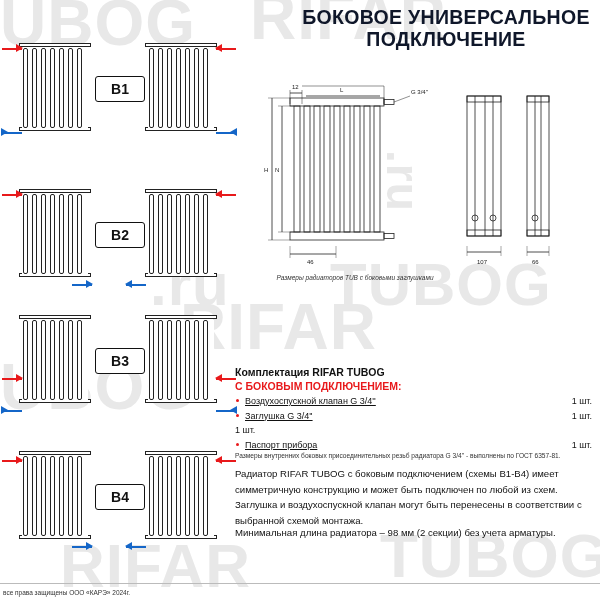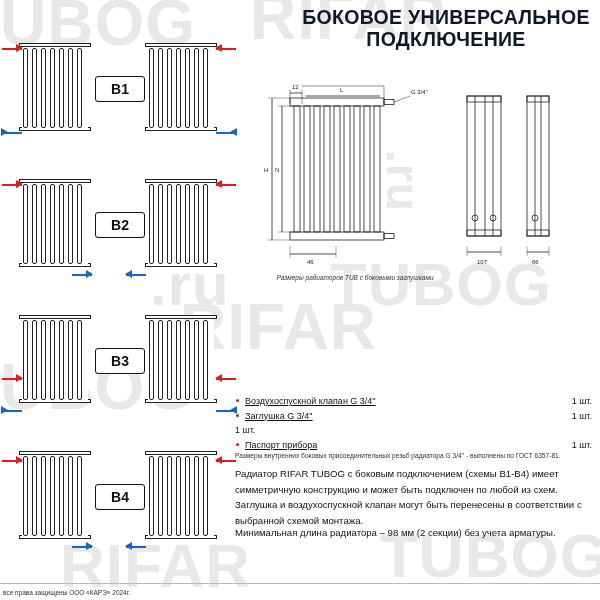--- a/index.html
+++ b/index.html
@@ -171,21 +171,21 @@
       <div class="shaft"></div>
         <div class="head" style="left:-1px;"></div>
     </div>
     <div class="arrow blue rev" style="left:216px;top:98px;width:20px;">
       <div class="shaft"></div>
         <div class="head" style="right:-1px;"></div>
     </div>
     <div class="label">B1</div>
   </div>
 
-  <div class="scheme" style="top:166px;">
+  <div class="scheme" style="top:176px;">
     <div class="rad left">
       <div class="caps cap-top"></div>
       <div class="caps cap-bot"></div>
       <div class="body">
         <div class="fin" style="left:1px"></div>
           <div class="fin" style="left:10px"></div>
         <div class="fin" style="left:19px"></div>
           <div class="fin" style="left:28px"></div>
         <div class="fin" style="left:37px"></div>
           <div class="fin" style="left:46px"></div>
@@ -393,20 +393,22 @@
         <line x1="94" y1="158" x2="94" y2="168" stroke-width="0.4"></line>
         <line x1="72" y1="164" x2="94" y2="164"></line>
       </g>
       <g fill="#222" font-family="Liberation Sans, sans-serif" font-size="6">
         <text x="22" y="176">107</text>
         <text x="77" y="176">66</text>
       </g>
     </svg>
   </div>
 
+  <div class="kitTitle">Комплектация RIFAR TUBOG</div>
+  <div class="kitTitle2">С БОКОВЫМ ПОДКЛЮЧЕНИЕМ:</div>
 
   <div class="kitList">
     <div class="kitRow">
       <div class="nm">Воздухоспускной клапан G 3/4''</div>
       <div class="qt">1 шт.</div>
     </div>
     <div class="kitRow">
       <div class="nm">Заглушка G 3/4''</div>
       <div class="qt">1 шт.</div>
     </div>

